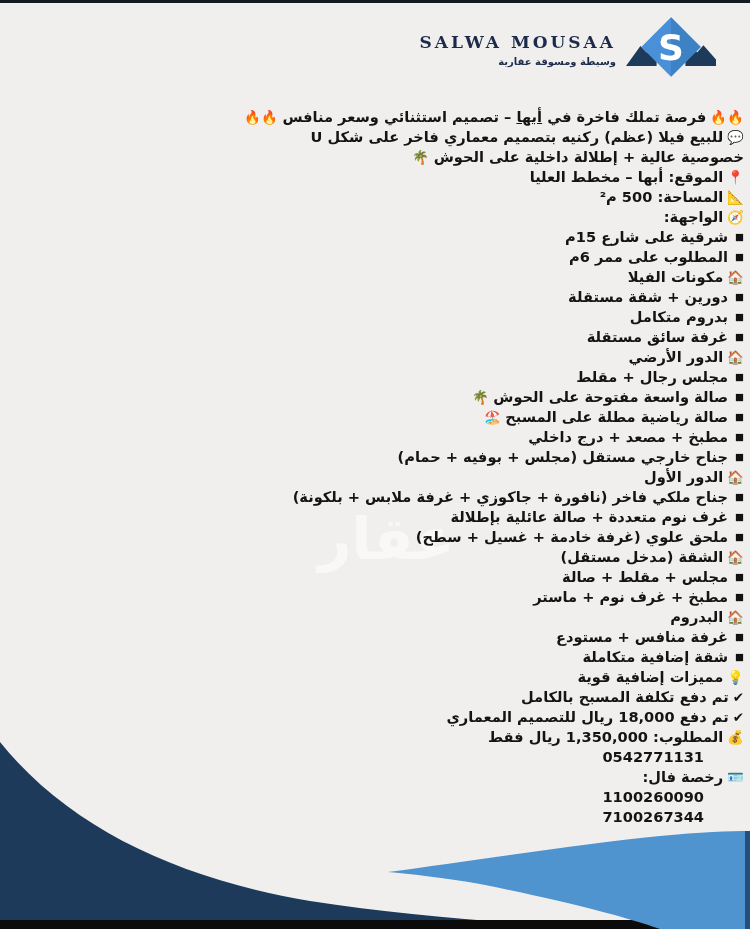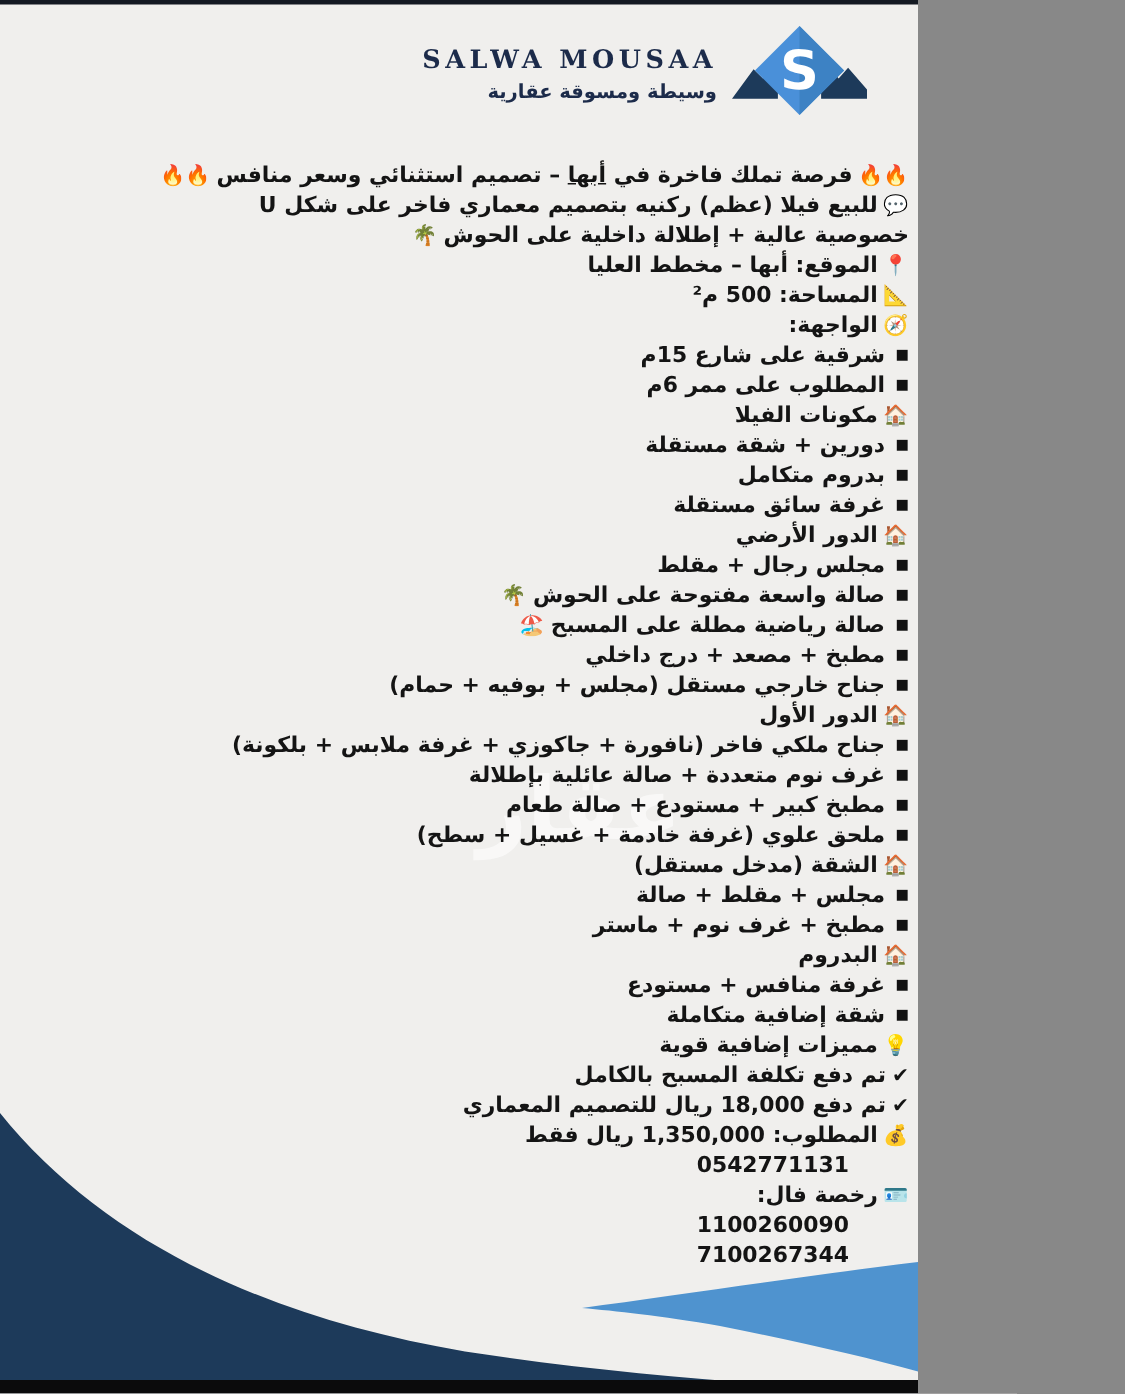--- a/index.html
+++ b/index.html
@@ -1,27 +1,27 @@
 <!DOCTYPE html>
 <html lang="ar"><head>
 <meta charset="utf-8">
 <style>
   html,body{margin:0;padding:0;background:#888;}
   .canvas{
-    position:relative;width:612px;height:929px;overflow:hidden;
+    position:relative;width:750px;height:929px;overflow:hidden;
     background:#f0efed;
     font-family:"DejaVu Sans","Liberation Sans",sans-serif;
   }
   .topbar{position:absolute;top:0;left:0;width:100%;height:3px;background:#141922;z-index:6;}
   
   .brand{position:absolute;top:14px;right:34px;display:flex;align-items:center;gap:10px;z-index:6;}
   .brand-text{text-align:right;}
   .brand-name{color:#1c2b4a;font-weight:bold;font-size:17px;letter-spacing:3px;
     font-family:"DejaVu Serif","Liberation Serif",serif;}
-  .brand-tagline{color:#1c2b4a;font-weight:bold;font-size:13px;margin-top:4px;}
+  .brand-tagline{color:#1c2b4a;font-weight:bold;font-size:10px;margin-top:4px;}
   
   .lines{position:absolute;top:107px;left:0;right:0;direction:rtl;text-align:right;
     padding-right:6px;z-index:5;}
   .line{height:20px;line-height:20px;font-size:14.6px;font-weight:bold;color:#141414;
     white-space:nowrap;}
   .line .icon{margin-left:4px;font-size:13.5px;}
   .line .icon.sq{font-size:9.5px;vertical-align:2px;margin-left:7px;color:#111;}
   .line .icon.trail{margin-left:0;margin-right:4px;}
   .line.num{padding-right:40px;}
   .u{text-decoration:underline;}
@@ -76,21 +76,20 @@
       <div class="line"><span class="icon sq">■</span><span class="txt">غرفة سائق مستقلة</span></div>
       <div class="line"><span class="icon">🏠</span><span class="txt">الدور الأرضي</span></div>
       <div class="line"><span class="icon sq">■</span><span class="txt">مجلس رجال + مقلط</span></div>
       <div class="line"><span class="icon sq">■</span><span class="txt">صالة واسعة مفتوحة على الحوش</span><span class="icon trail">🌴</span></div>
       <div class="line"><span class="icon sq">■</span><span class="txt">صالة رياضية مطلة على المسبح</span><span class="icon trail">🏖️</span></div>
       <div class="line"><span class="icon sq">■</span><span class="txt">مطبخ + مصعد + درج داخلي</span></div>
       <div class="line"><span class="icon sq">■</span><span class="txt">جناح خارجي مستقل (مجلس + بوفيه + حمام)</span></div>
       <div class="line"><span class="icon">🏠</span><span class="txt">الدور الأول</span></div>
       <div class="line"><span class="icon sq">■</span><span class="txt">جناح ملكي فاخر (نافورة + جاكوزي + غرفة ملابس + بلكونة)</span></div>
       <div class="line"><span class="icon sq">■</span><span class="txt">غرف نوم متعددة + صالة عائلية بإطلالة</span></div>
-      <div class="line"><span class="icon sq">■</span><span class="txt">مطبخ كبير + مستودع + صالة طعام</span></div>
       <div class="line"><span class="icon sq">■</span><span class="txt">ملحق علوي (غرفة خادمة + غسيل + سطح)</span></div>
       <div class="line"><span class="icon">🏠</span><span class="txt">الشقة (مدخل مستقل)</span></div>
       <div class="line"><span class="icon sq">■</span><span class="txt">مجلس + مقلط + صالة</span></div>
       <div class="line"><span class="icon sq">■</span><span class="txt">مطبخ + غرف نوم + ماستر</span></div>
       <div class="line"><span class="icon">🏠</span><span class="txt">البدروم</span></div>
       <div class="line"><span class="icon sq">■</span><span class="txt">غرفة منافس + مستودع</span></div>
       <div class="line"><span class="icon sq">■</span><span class="txt">شقة إضافية متكاملة</span></div>
       <div class="line"><span class="icon">💡</span><span class="txt">مميزات إضافية قوية</span></div>
       <div class="line"><span class="icon">✔</span><span class="txt">تم دفع تكلفة المسبح بالكامل</span></div>
       <div class="line"><span class="icon">✔</span><span class="txt">تم دفع 18,000 ريال للتصميم المعماري</span></div>

